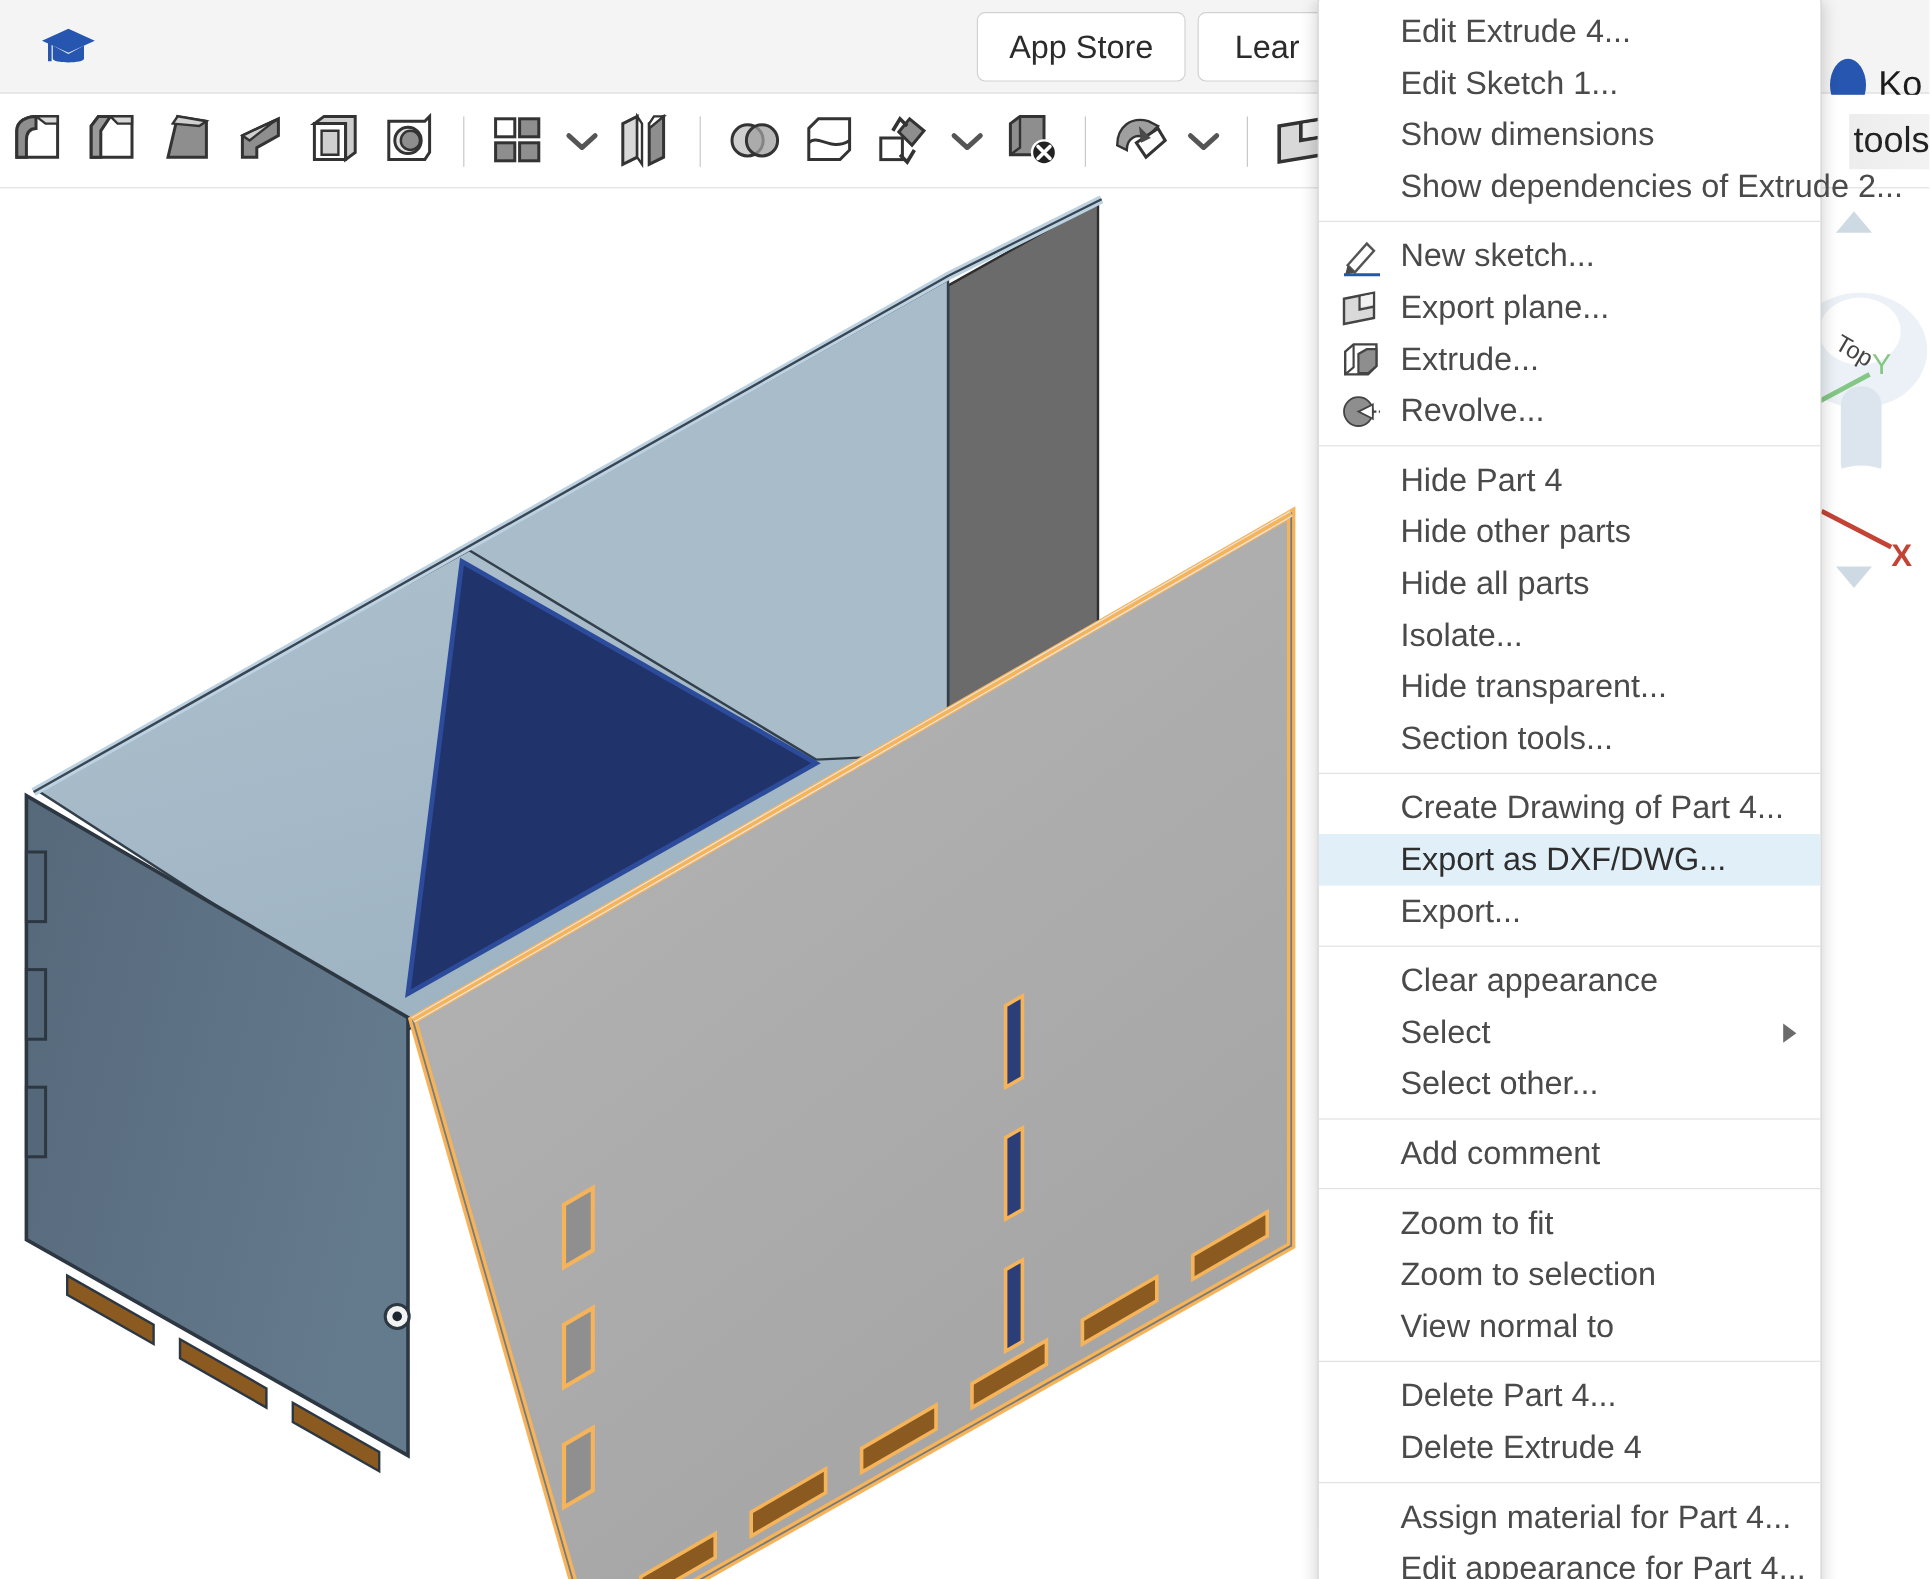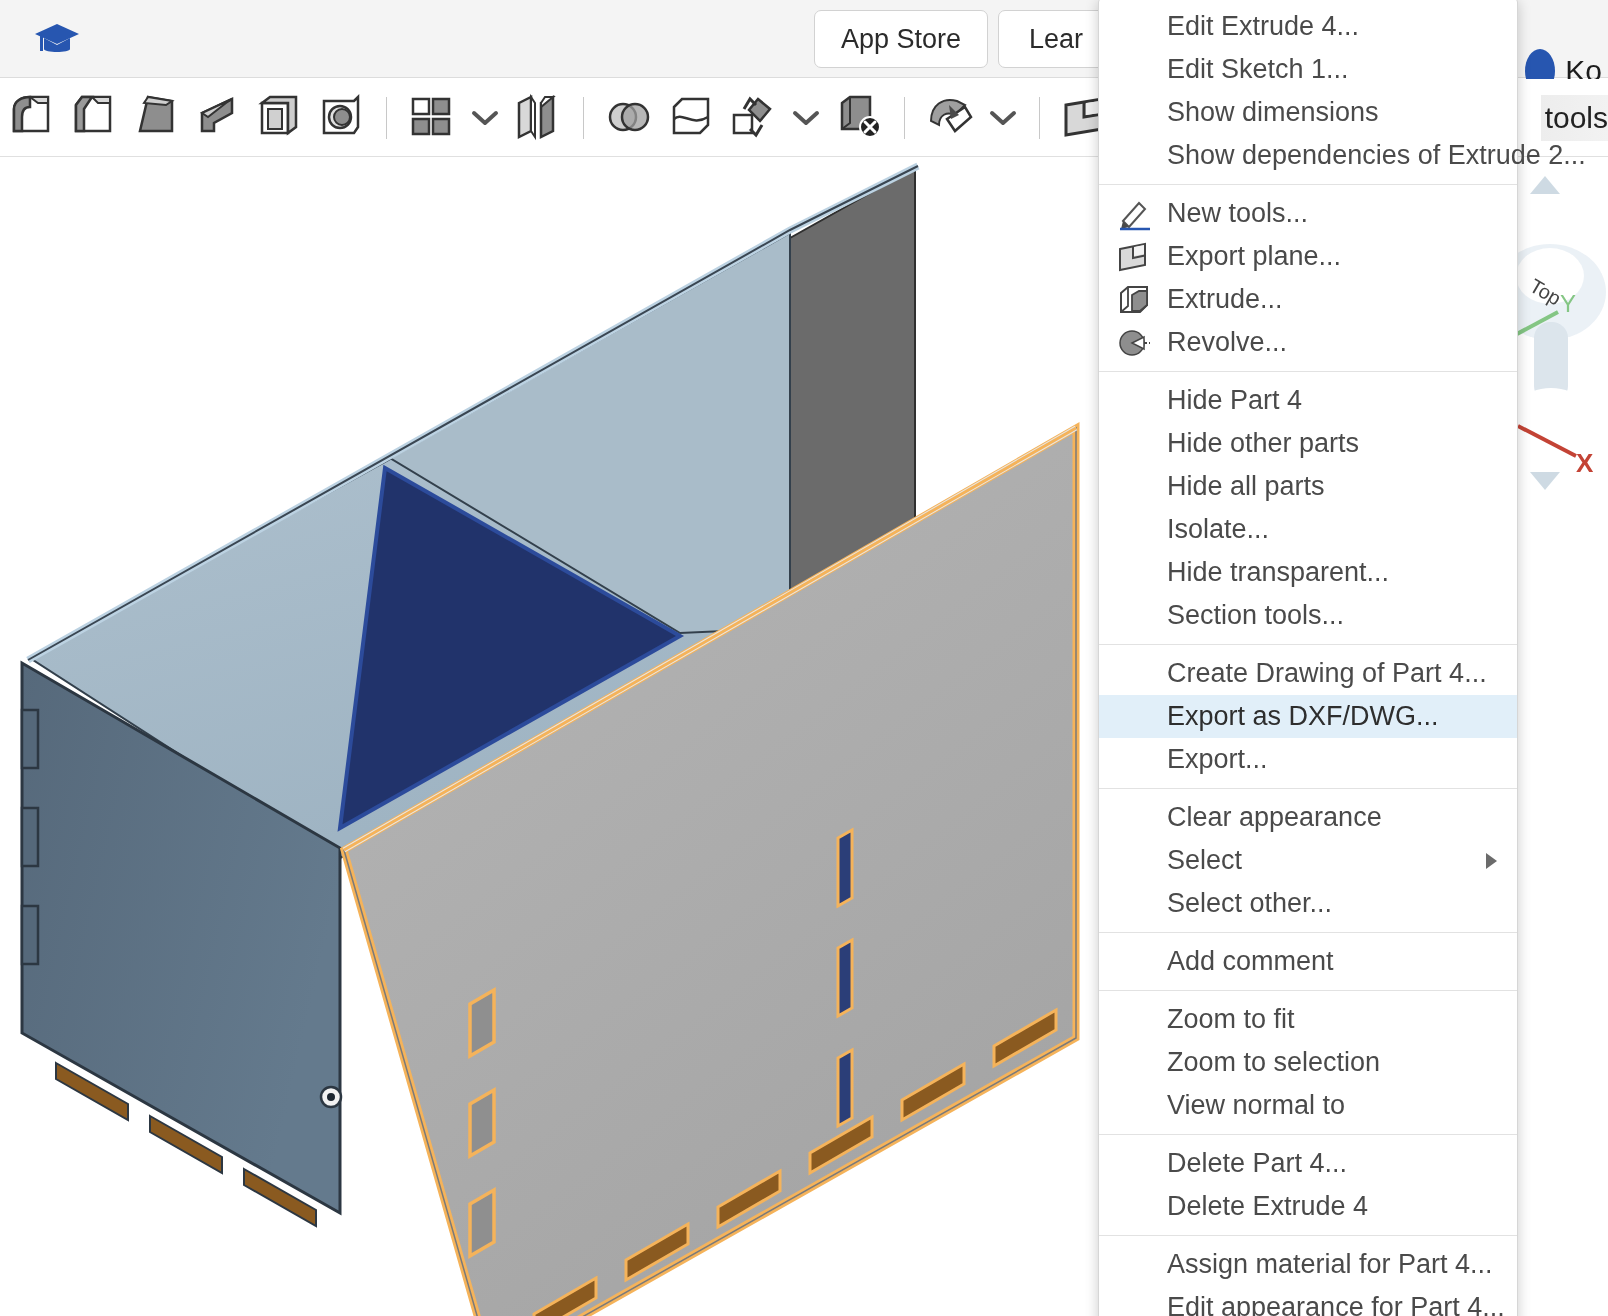--- a/index.html
+++ b/index.html
@@ -423,21 +423,21 @@
       </div>
       <div class="ctx-sep"></div>
       <div class="ctx-item">
         <span class="ctx-icon">
           <svg width="34" height="34" viewBox="0 0 34 34">
       <path d="M6 24 L22 6 L28 12 L12 30 Z" fill="#ffffff" stroke="#555" stroke-width="2"></path>
       <path d="M6 24 L12 30 L4 32 Z" fill="#4a4a4a"></path>
       <line x1="3" y1="32" x2="33" y2="32" stroke="#2756b0" stroke-width="2.5"></line>
     </svg>
         </span>
-        <span>New tools...</span>
+        <span>New sketch...</span>
       </div>
       <div class="ctx-item">
         <span class="ctx-icon">
           <svg width="34" height="34" viewBox="0 0 34 34">
       <path d="M3 9 L28 4 L28 25 L3 30 Z" fill="#d9d9d9" stroke="#444" stroke-width="2"></path>
       <path d="M16 6.5 L16 18 L28 15.5" fill="none" stroke="#444" stroke-width="2"></path>
       <path d="M17 7 L27 5 L27 14 L17 16 Z" fill="#f2f2f2"></path>
     </svg>
         </span>
         <span>Export plane...</span>

